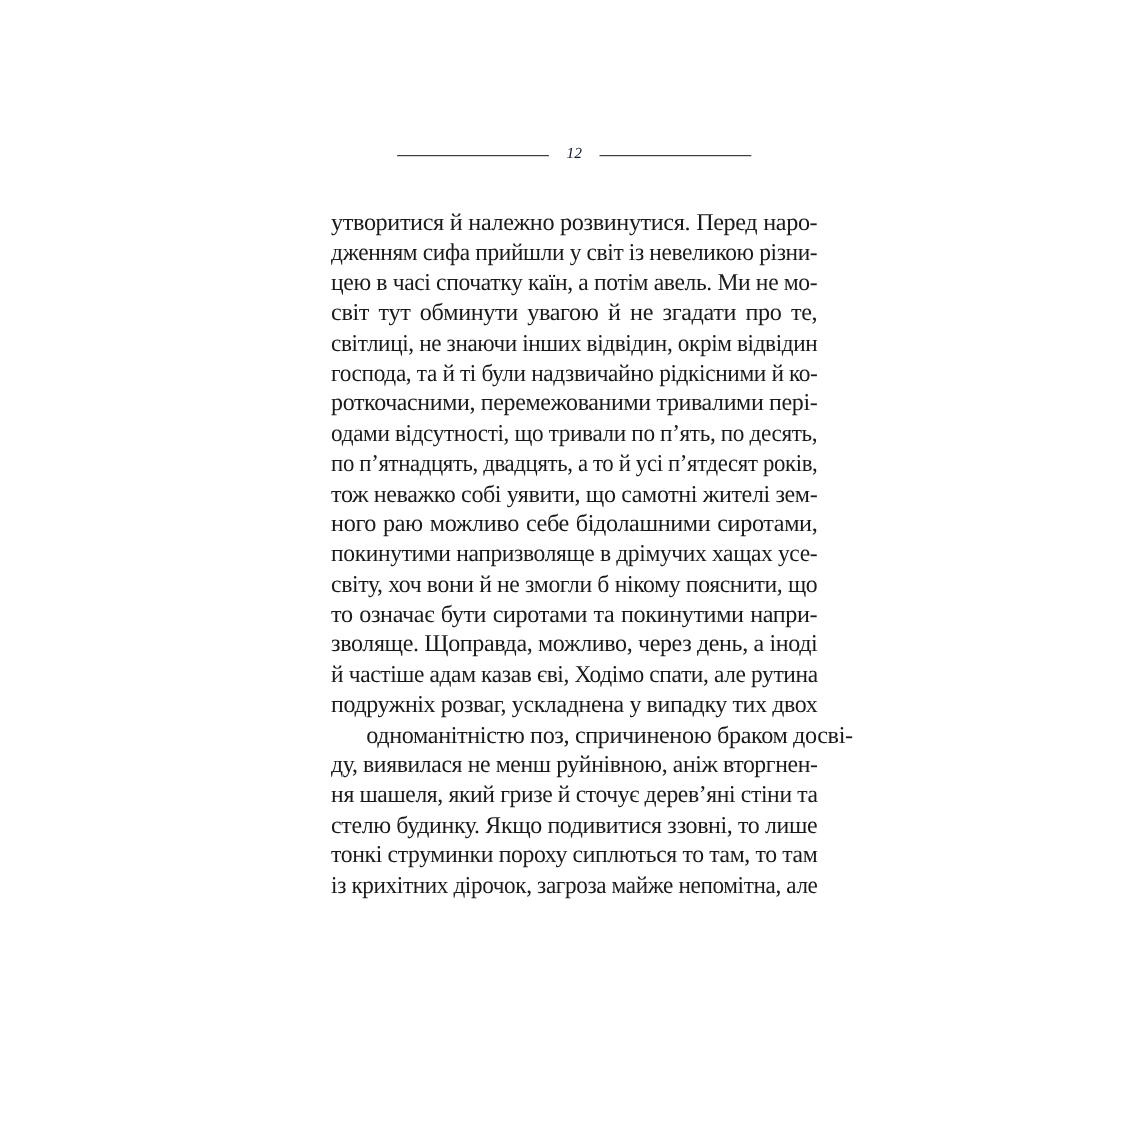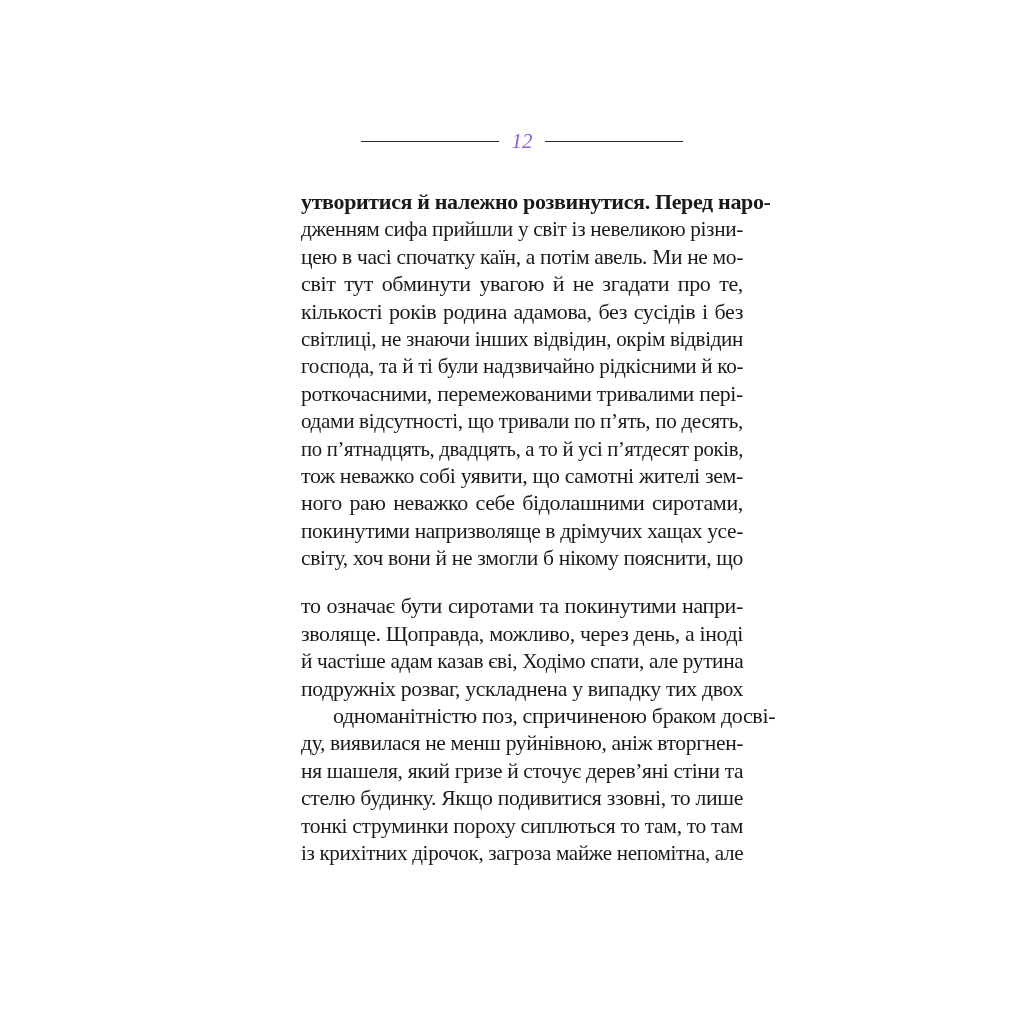--- a/index.html
+++ b/index.html
@@ -30,23 +30,23 @@
     }
     .rule.left { left: 0; width: 138px; }
     .rule.right { left: 184px; width: 138px; }
     .page-number {
       position: absolute;
       left: 138px;
       width: 46px;
       top: 0;
       text-align: center;
       font-style: italic;
-      font-size: 21px;
+      font-size: 14px;
       line-height: 26px;
-      color: #8b5cf6;
+      color: #0f172a;
     }
     .body-text {
       position: absolute;
       top: 188px;
       left: 301px;
       width: 442px;
     }
     .line {
       display: block;
       height: 27.4px;
@@ -65,35 +65,34 @@
 </head>
 <body>
 
 <div class="page-header">
   <div class="rule left"></div>
   <div class="page-number">12</div>
   <div class="rule right"></div>
 </div>
 
 <div class="body-text" id="body-text">
-    <span class="line" style="display: block; width: 442px; font-weight: bold;">утворитися й належно розвинутися. Перед наро-</span>
+    <span class="line" style="display: block; width: 442px;">утворитися й належно розвинутися. Перед наро-</span>
     <span class="line" style="display: block; width: 457px; transform: scaleX(0.967177);">дженням сифа прийшли у світ із невеликою різни-</span>
     <span class="line" style="display: block; width: 453px; transform: scaleX(0.975717);">цею в часі спочатку каїн, а потім авель. Ми не мо-</span>
     <span class="line" style="display: block; width: 442px;">світ тут обминути увагою й не згадати про те,</span>
-    <span class="line" style="display: block; width: 442px;">кількості років родина адамова, без сусідів і без</span>
     <span class="line" style="display: block; width: 461px; transform: scaleX(0.958785);">світлиці, не знаючи інших відвідин, окрім відвідин</span>
     <span class="line" style="display: block; width: 458px; transform: scaleX(0.965066);">господа, та й ті були надзвичайно рідкісними й ко-</span>
     <span class="line" style="display: block; width: 446px; transform: scaleX(0.991031);">роткочасними, перемежованими тривалими пері-</span>
     <span class="line" style="display: block; width: 460px; transform: scaleX(0.96087);">одами відсутності, що тривали по п’ять, по десять,</span>
     <span class="line" style="display: block; width: 469px; transform: scaleX(0.942431);">по п’ятнадцять, двадцять, а то й усі п’ятдесят років,</span>
     <span class="line" style="display: block; width: 445px; transform: scaleX(0.993258);">тож неважко собі уявити, що самотні жителі зем-</span>
-    <span class="line" style="display: block; width: 442px;">ного раю неважко себе бідолашними сиротами,</span>
+    <span class="line" style="display: block; width: 442px;">ного раю можливо себе бідолашними сиротами,</span>
     <span class="line" style="display: block; width: 454px; transform: scaleX(0.973568);">покинутими напризволяще в дрімучих хащах усе-</span>
     <span class="line" style="display: block; width: 451px; transform: scaleX(0.980044);">світу, хоч вони й не змогли б нікому пояснити, що</span>
-    <span class="line" style="display: block; width: 442px; margin-top: 21px;">то означає бути сиротами та покинутими напри-</span>
+    <span class="line" style="display: block; width: 442px;">то означає бути сиротами та покинутими напри-</span>
     <span class="line" style="display: block; width: 445px; transform: scaleX(0.993258);">зволяще. Щоправда, можливо, через день, а іноді</span>
     <span class="line" style="display: block; width: 456px; transform: scaleX(0.969298);">й частіше адам казав єві, Ходімо спати, але рутина</span>
     <span class="line" style="display: block; width: 447px; transform: scaleX(0.988814);">подружніх розваг, ускладнена у випадку тих двох</span>
     <span class="line" style="display: block; width: 442px; margin-left: 32px;">одноманітністю поз, спричиненою браком досві-</span>
     <span class="line" style="display: block; width: 451px; transform: scaleX(0.980044);">ду, виявилася не менш руйнівною, аніж вторгнен-</span>
     <span class="line" style="display: block; width: 452px; transform: scaleX(0.977876);">ня шашеля, який гризе й сточує дерев’яні стіни та</span>
     <span class="line" style="display: block; width: 447px; transform: scaleX(0.988814);">стелю будинку. Якщо подивитися ззовні, то лише</span>
     <span class="line" style="display: block; width: 451px; transform: scaleX(0.980044);">тонкі струминки пороху сиплються то там, то там</span>
     <span class="line last" style="display: block; width: 461px; transform: scaleX(0.958785);">із крихітних дірочок, загроза майже непомітна, але</span>
   </div>

